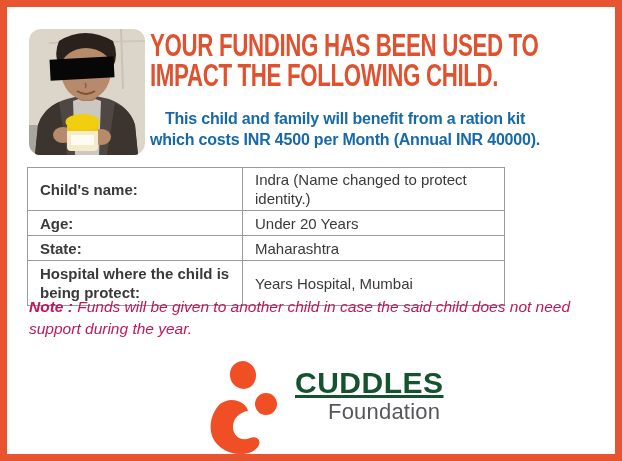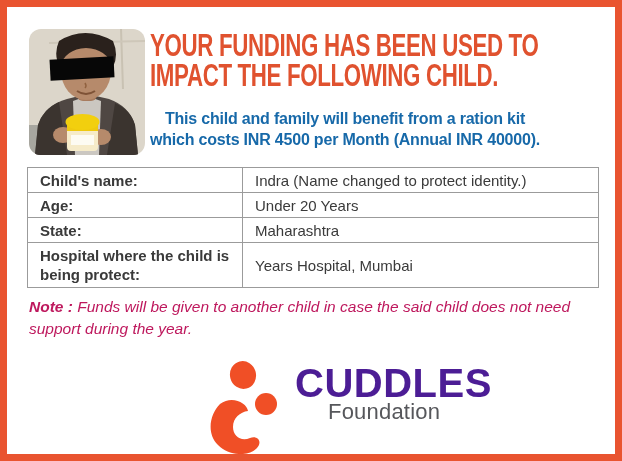--- a/index.html
+++ b/index.html
@@ -48,21 +48,21 @@
     line-height: 21px;
     letter-spacing: -0.2px;
     white-space: nowrap;
     text-align: center;
   }
 
   
   .info-table {
     position: absolute;
     left: 20px; top: 160px;
-    width: 572px;
+    width: 478px;
     border-collapse: collapse;
     table-layout: fixed;
     padding-left: 12px;
   }
   .info-table td {
     border: 1px solid #9B9B9B;
     font-size: 15px;
     color: #3A3A3A;
     padding: 2px 10px 2px 12px;
     vertical-align: middle;
@@ -87,25 +87,26 @@
   
   .logo {
     position: absolute;
     left: 202px; top: 352px;
     display: flex;
     align-items: flex-start;
     gap: 14px;
   }
   .logo-text { padding-top: 9px; }
   .logo-name {
-    color: #4c1d95;
+    color: #14532d;
     font-weight: bold;
-    font-size: 40px;
+    font-size: 30px;
     line-height: 30px;
     letter-spacing: 0.5px;
+    text-decoration: underline;
   }
   .logo-subname {
     color: #56575B;
     font-size: 22px;
     line-height: 26px;
     margin-top: 1px;
     letter-spacing: 0.2px;
     margin-left: 33px;
   }
 </style>

